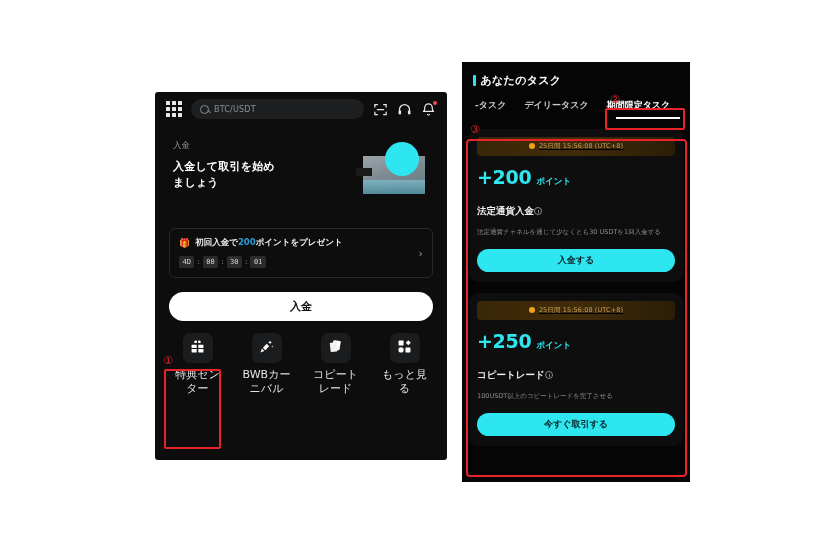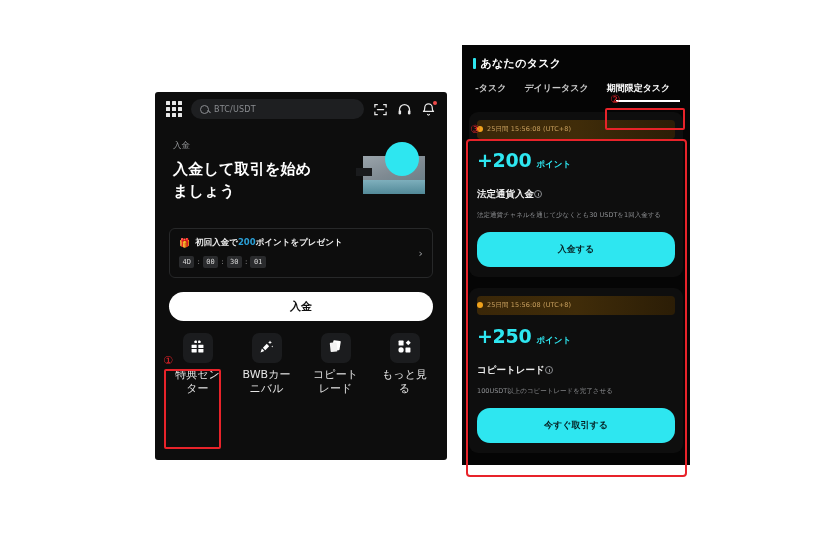--- a/index.html
+++ b/index.html
@@ -37,21 +37,21 @@
   .searchbox .q::after { content:""; position:absolute; width:4px; height:1.3px;
     background:#8b8d91; transform: rotate(45deg); right:-3px; bottom:0px;}
   .searchbox .qtxt { color: #8b8d91; font-size: 8px; letter-spacing: .2px; }
   .tb-ic { width: 15px; height: 15px; flex: 0 0 auto; position: relative; }
   .tb-ic svg { display: block; }
   .dot-red { position: absolute; right: -1px; top: -1px; width: 4.5px; height: 4.5px;
     border-radius: 50%; background: #ef4a4a; }
 
   .hero { padding: 14px 18px 0 18px; position: relative; min-height: 92px; }
   .hero .kicker { color: #9a9c9f; font-size: 8.5px; margin-bottom: 7px; }
-  .hero h1 { color: #fff; font-size: 15px; line-height: 1.45; font-weight: 700;
+  .hero h1 { color: #fff; font-size: 11px; line-height: 1.45; font-weight: 700;
     letter-spacing: .2px; max-width: 175px; }
   .hero-art { position: absolute; right: 16px; top: 14px; width: 72px; height: 62px; }
   .art-card { position: absolute; left: 4px; top: 16px; width: 62px; height: 38px;
     background: linear-gradient(160deg,#9aa4ab 0%,#7f8a92 45%,#5f7a83 100%); }
   .art-card2 { position: absolute; left: 4px; top: 40px; width: 62px; height: 14px;
     background: linear-gradient(180deg,#7fb6c4,#4e8b9b); opacity:.85;}
   .art-tab { position: absolute; left: -3px; top: 28px; width: 16px; height: 8px;
     background: #1a1b1d; }
   .art-coin { position: absolute; left: 26px; top: 2px; width: 34px; height: 34px;
     border-radius: 50%; background: #2ee6f0; }
@@ -79,57 +79,57 @@
 
   .apps { display: flex; margin: 12px 8px 0 8px; }
   .app { flex: 1 1 0; display: flex; flex-direction: column; align-items: center; gap: 5px; }
   .app-tile { width: 30px; height: 30px; border-radius: 7px; background: #1b1c1e;
     display: flex; align-items: center; justify-content: center; }
   .app-lbl { color: #e4e4e4; font-size: 11px; line-height: 1.25; text-align: center;
     width: 48px; }
 
   
   #phone-right {
-    position: absolute; left: 462px; top: 45px;
+    position: absolute; left: 462px; top: 62px;
     width: 228px; height: 420px;
     background: #050505;
     overflow: hidden;
   }
   .tasks-head { padding: 11px 0 0 11px; display: flex; align-items: center; gap: 5px; }
   .tasks-head .bar { width: 2.5px; height: 11px; background: #2ee6f0; border-radius: 1px; }
   .tasks-head .ttl { color: #fff; font-size: 11px; font-weight: 700; letter-spacing: .3px; }
   .tabs { display: flex; align-items: flex-end; margin-top: 11px; padding-left: 4px;
     gap: 0; }
   .tab { color: #c9c9c9; font-size: 9px; font-weight: 600; padding: 0 9px 5px 9px;
     white-space: nowrap; }
   .tab.active { color: #fff; }
   .tab-rule { height: 1.5px; background: #fff; width: 64px; margin: 0 0 0 auto;
     margin-right: 10px; }
 
   .cards { margin: 10px 7px 0 7px; display: flex; flex-direction: column; gap: 11px; }
   .card { background: #0e0e0e; border-radius: 9px; padding: 8px 8px 10px 8px; }
   .card-timer {
     height: 19px; border-radius: 4px;
     background: linear-gradient(90deg,#3a2708 0%,#402c09 50%,#2b1d06 100%);
-    display: flex; align-items: center; justify-content: flex-start; gap: 4px;
+    display: flex; align-items: center; justify-content: center; gap: 4px; text-decoration: underline;
   }
   .card-timer .coin { width: 6px; height: 6px; border-radius: 50%;
     background: #f0a21c; flex: 0 0 auto; }
   .card-timer .t { color: #caa15f; font-size: 6.5px; letter-spacing: .1px; }
   .pts { margin-top: 10px; display: flex; align-items: baseline; gap: 5px; }
   .pts .big { color: #2ee6f0; font-size: 19px; font-weight: 700; letter-spacing: -.3px; }
   .pts .unit { color: #2ee6f0; font-size: 8.5px; font-weight: 600; }
   .task-name { margin-top: 17px; display: flex; align-items: center; }
   .task-name .nm { color: #efefef; font-size: 9.5px; font-weight: 600; }
   .task-name .info { width: 8px; height: 8px; border: 1px solid #8a8c8f;
     border-radius: 50%; position: relative; flex: 0 0 auto; }
   .task-name .info::after { content:""; position:absolute; left:3px; top:1.5px;
     width:1px; height:3px; background:#8a8c8f; }
   .task-desc { margin-top: 9px; color: #8d8f92; font-size: 6.5px; line-height: 1.55; }
-  .act-btn { margin-top: 12px; height: 35px; border-radius: 13px; background: #2ee6f0;
+  .act-btn { margin-top: 12px; height: 23px; border-radius: 13px; background: #2ee6f0;
     display: flex; align-items: center; justify-content: center;
     color: #052023; font-size: 9px; font-weight: 700; }
 
   
   .anno-box { position: absolute; border: 2.5px solid #e8232a; border-radius: 2px;
     pointer-events: none; }
   .anno-num { position: absolute; color: #e8232a; font-size: 11px;
     font-family: "DejaVu Sans", sans-serif; line-height: 1; }
   #box1 { left: 164px; top: 369px; width: 57px; height: 80px; }
   #num1 { left: 163px; top: 355px; }

